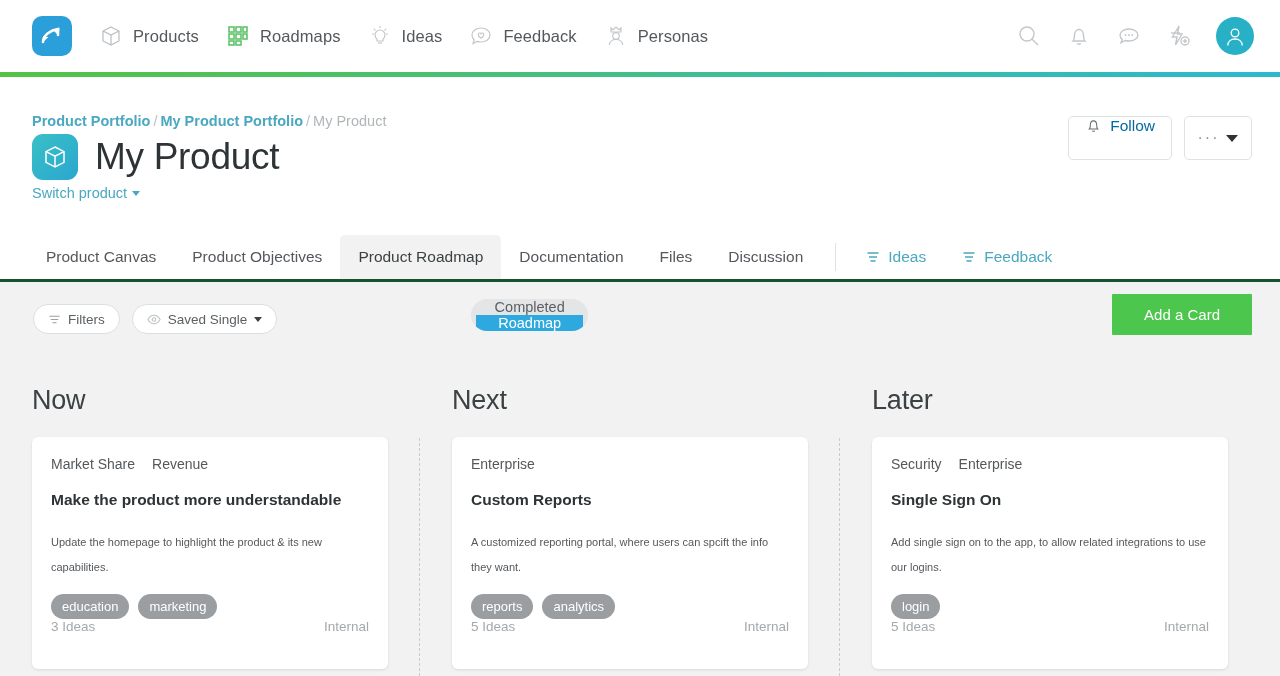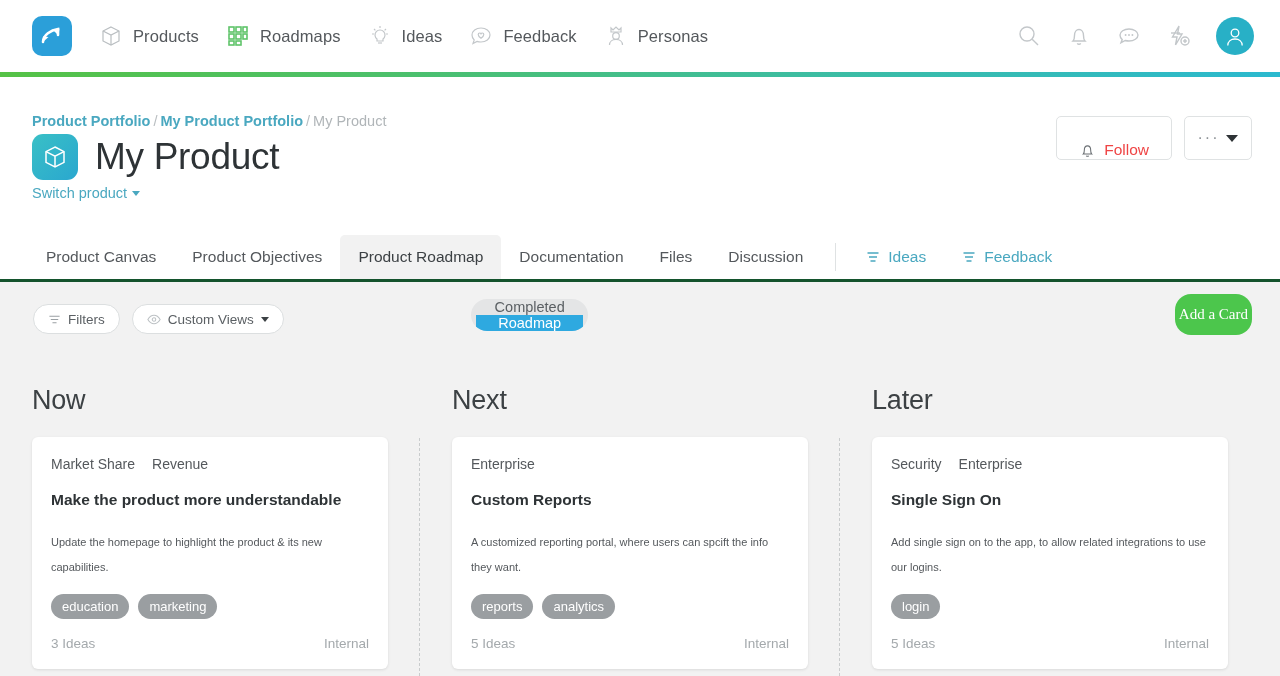--- a/index.html
+++ b/index.html
@@ -102,24 +102,24 @@
     border-left: 4.5px solid transparent;
     border-right: 4.5px solid transparent;
     border-top: 5px solid #4aa8c0;
     vertical-align: 2px;
   }
   .head-actions {
     position: absolute; right: 28px; top: 39px;
     display: flex; align-items: center;
   }
   .btn-follow {
-    height: 44px; padding: 0 22px;
+    height: 44px; padding: 0 16px;
     border: 1px solid #dfe2e3; border-radius: 5px;
-    background: #fff; color: #ef4444; font-size: 15.5px;
-    display: flex; align-items: flex-end; cursor: pointer;
+    background: #fff; color: #0369a1; font-size: 15.5px;
+    display: flex; align-items: flex-start; cursor: pointer;
   }
   .btn-follow .bico { margin-right: 8px; display: flex; }
   .btn-more {
     height: 44px; width: 68px; margin-left: 12px;
     border: 1px solid #dfe2e3; border-radius: 5px;
     background: #fff;
     display: flex; align-items: center; justify-content: center;
     cursor: pointer; gap: 7px;
   }
   .btn-more .dots { color: #8e9397; font-size: 16px; letter-spacing: 2px; line-height: 8px; }
@@ -181,23 +181,23 @@
     display: flex; align-items: center; overflow: hidden; flex-direction: column;
   }
   .seg {
     height: 32px; padding: 0 22px;
     display: flex; align-items: center; justify-content: center;
     font-size: 14.5px; color: #5a5f63; cursor: pointer;
   }
   .seg.active { background: #2ea9e0; color: #fff; }
   .btn-add {
     position: absolute; right: 28px; top: 12px;
-    height: 41px; padding: 0 4px;
-    border-radius: 16px; background: #4cc64c; border: none;
-    color: #fff; font-size: 15px; font-family: Liberation Serif, serif;
+    height: 41px; padding: 0 32px;
+    border-radius: 1px; background: #4cc64c; border: none;
+    color: #fff; font-size: 15px; font-family: Liberation Sans, sans-serif;
     display: flex; align-items: center; justify-content: center;
     cursor: pointer;
   }
 
   
   .board {
     position: absolute; left: 0; top: 358px;
     width: 1280px; height: 318px;
     display: flex;
   }
@@ -227,21 +227,21 @@
   .clabel .ctext { font-size: 14px; color: #54585c; line-height: 18px; }
   .clabel .cbar { height: 4px; border-radius: 2px; margin-top: 5px; }
   .card-title {
     font-size: 15.5px; font-weight: bold; color: #2e3336;
     margin-bottom: 20px; line-height: 20px;
   }
   .card-desc {
     font-size: 11px; color: #54585c; line-height: 25px;
     margin-bottom: 14px;
   }
-  .card-tags { display: flex; gap: 9px; margin-bottom: 17px; }
+  .card-tags { display: flex; gap: 9px; }
   .tag {
     height: 25px; padding: 0 11px; border-radius: 13px;
     background: #9a9ea1; color: #fff; font-size: 13px;
     display: flex; align-items: center; cursor: pointer;
   }
   .card-foot {
     display: flex; justify-content: space-between; align-items: center;
     font-size: 13.5px; color: #a4a9ac;
   }
 </style>
@@ -426,21 +426,21 @@
         </span>
         <span>Filters</span>
       </div>
       <div class="pill">
         <span class="pico">
           <svg width="14" height="13" viewBox="0 0 16 12" fill="none" stroke="#bcc1c4" stroke-width="1.2">
             <path d="M1 6 C3 2.6 5.4 1.2 8 1.2 C10.6 1.2 13 2.6 15 6 C13 9.4 10.6 10.8 8 10.8 C5.4 10.8 3 9.4 1 6 Z"></path>
             <circle cx="8" cy="6" r="2"></circle>
           </svg>
         </span>
-        <span>Custom Views</span>
+        <span>Saved Single</span>
         <span class="pcaret"></span>
       </div>
     </div>
 
     <div class="segmented">
       <div class="seg">Completed</div>
       <div class="seg active">Roadmap</div>
       <div class="seg">Candidates</div>
     </div>
 

